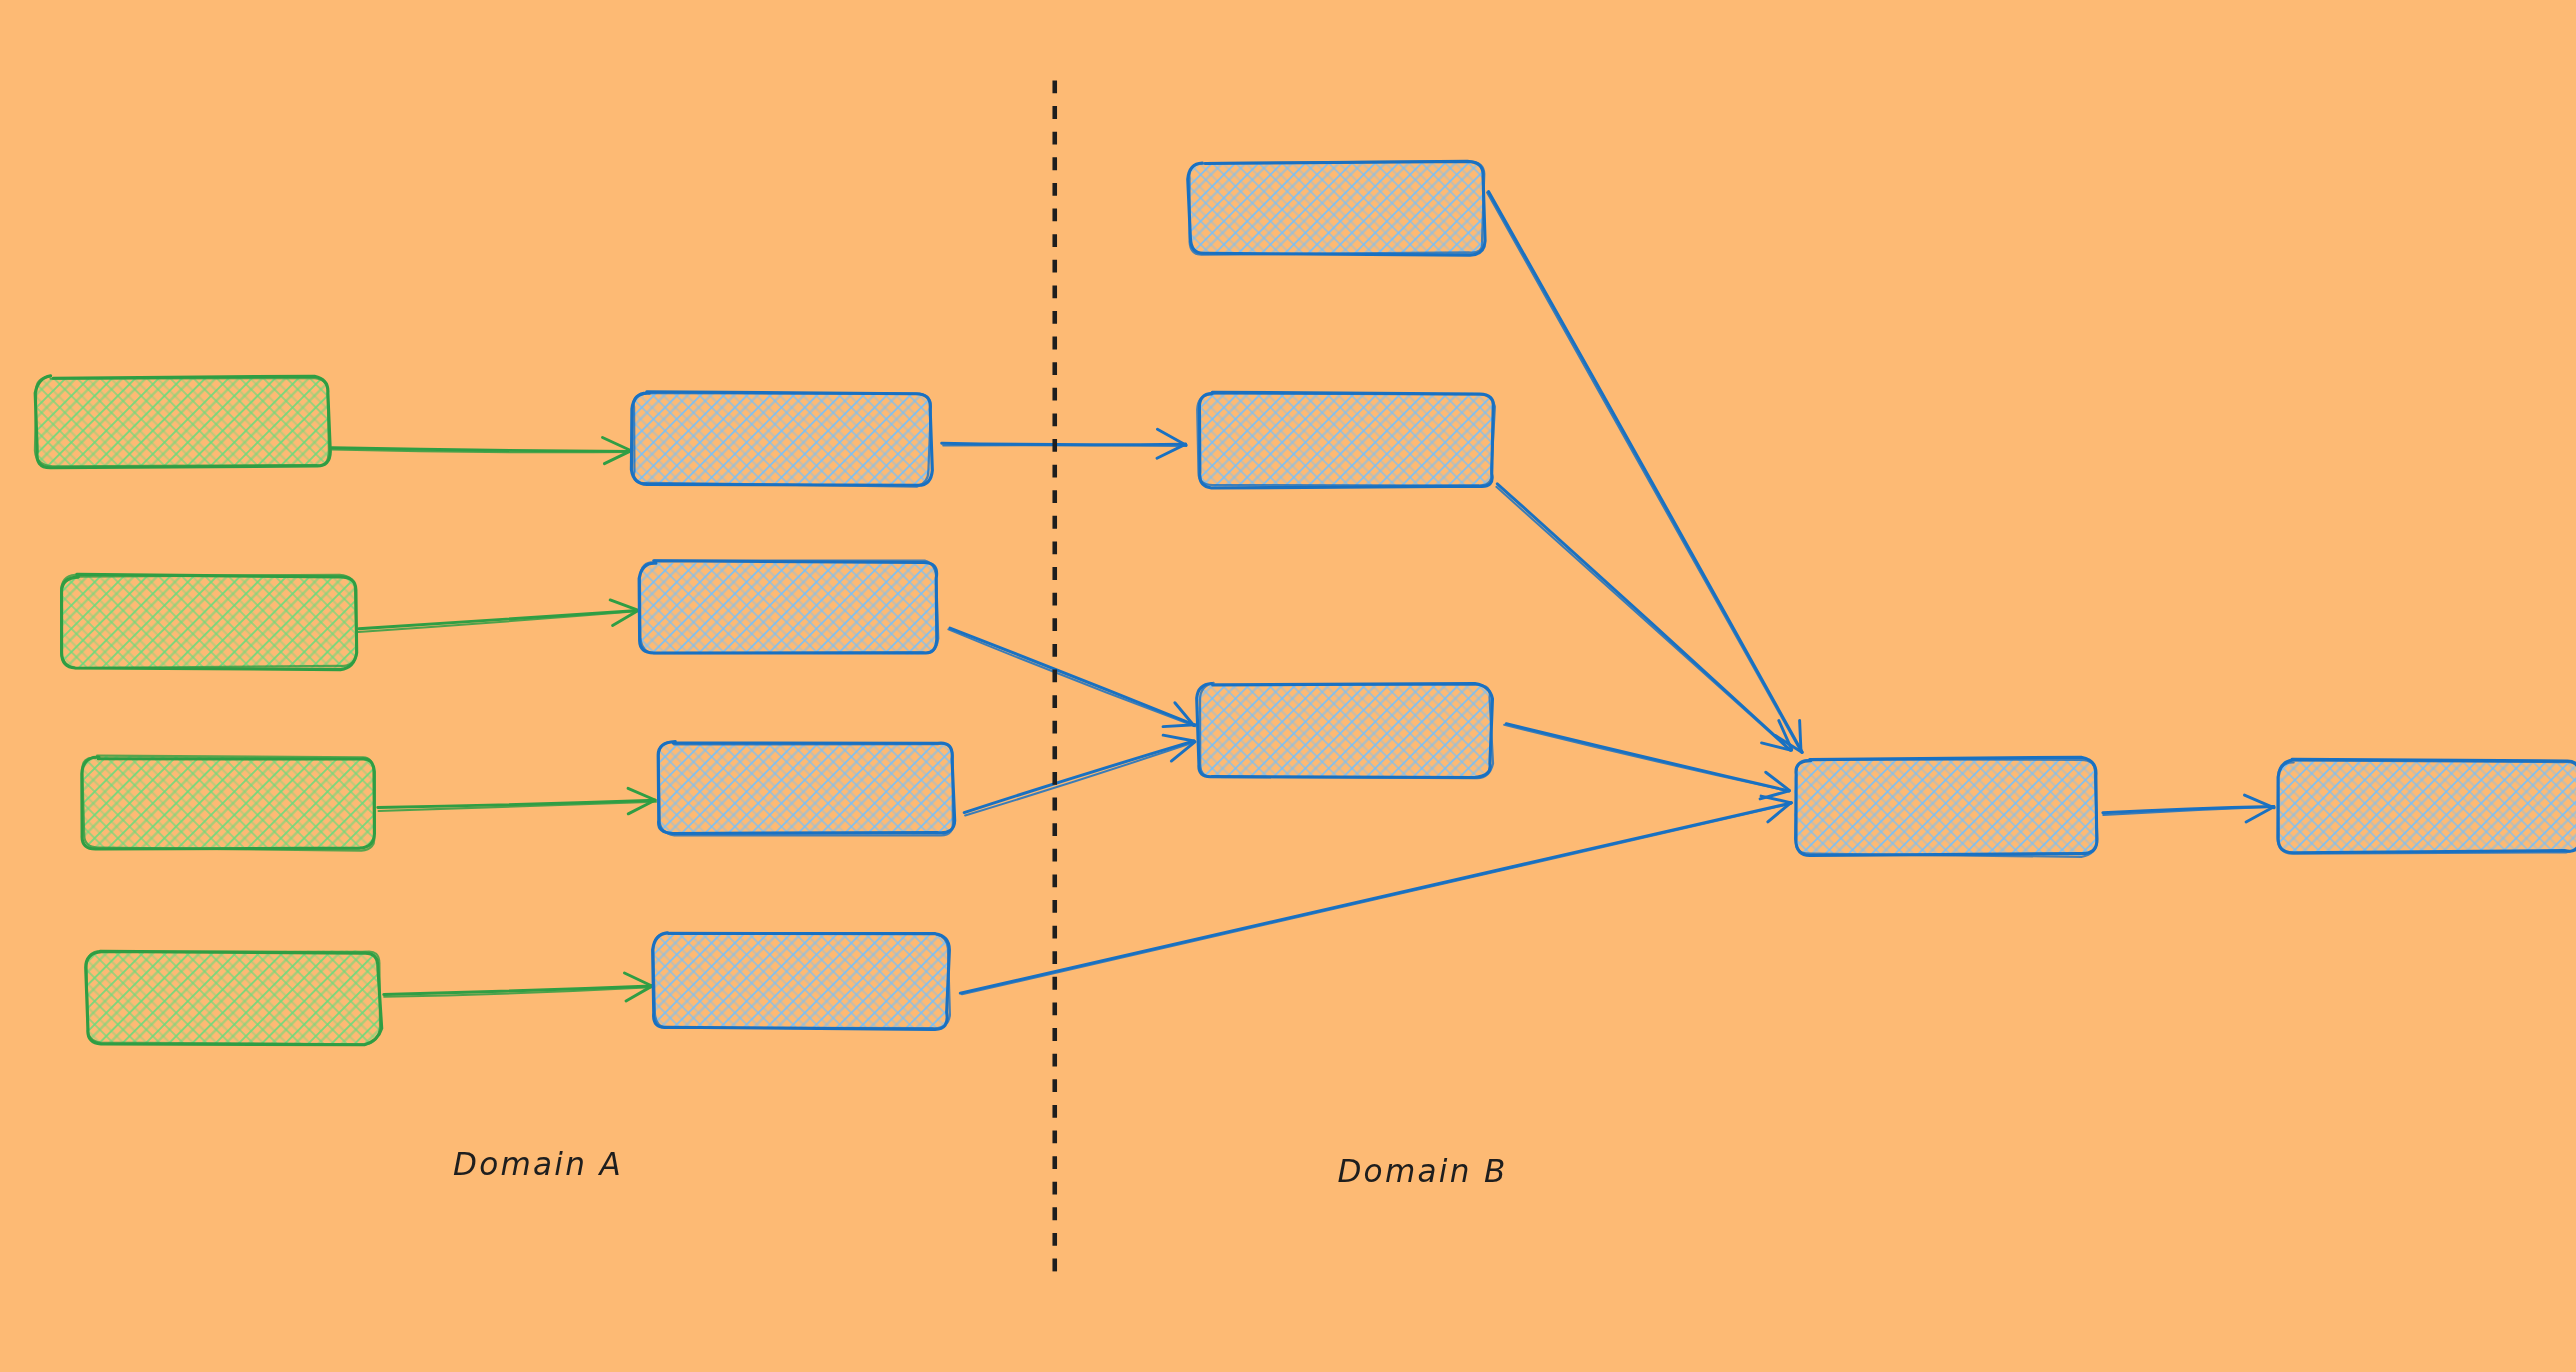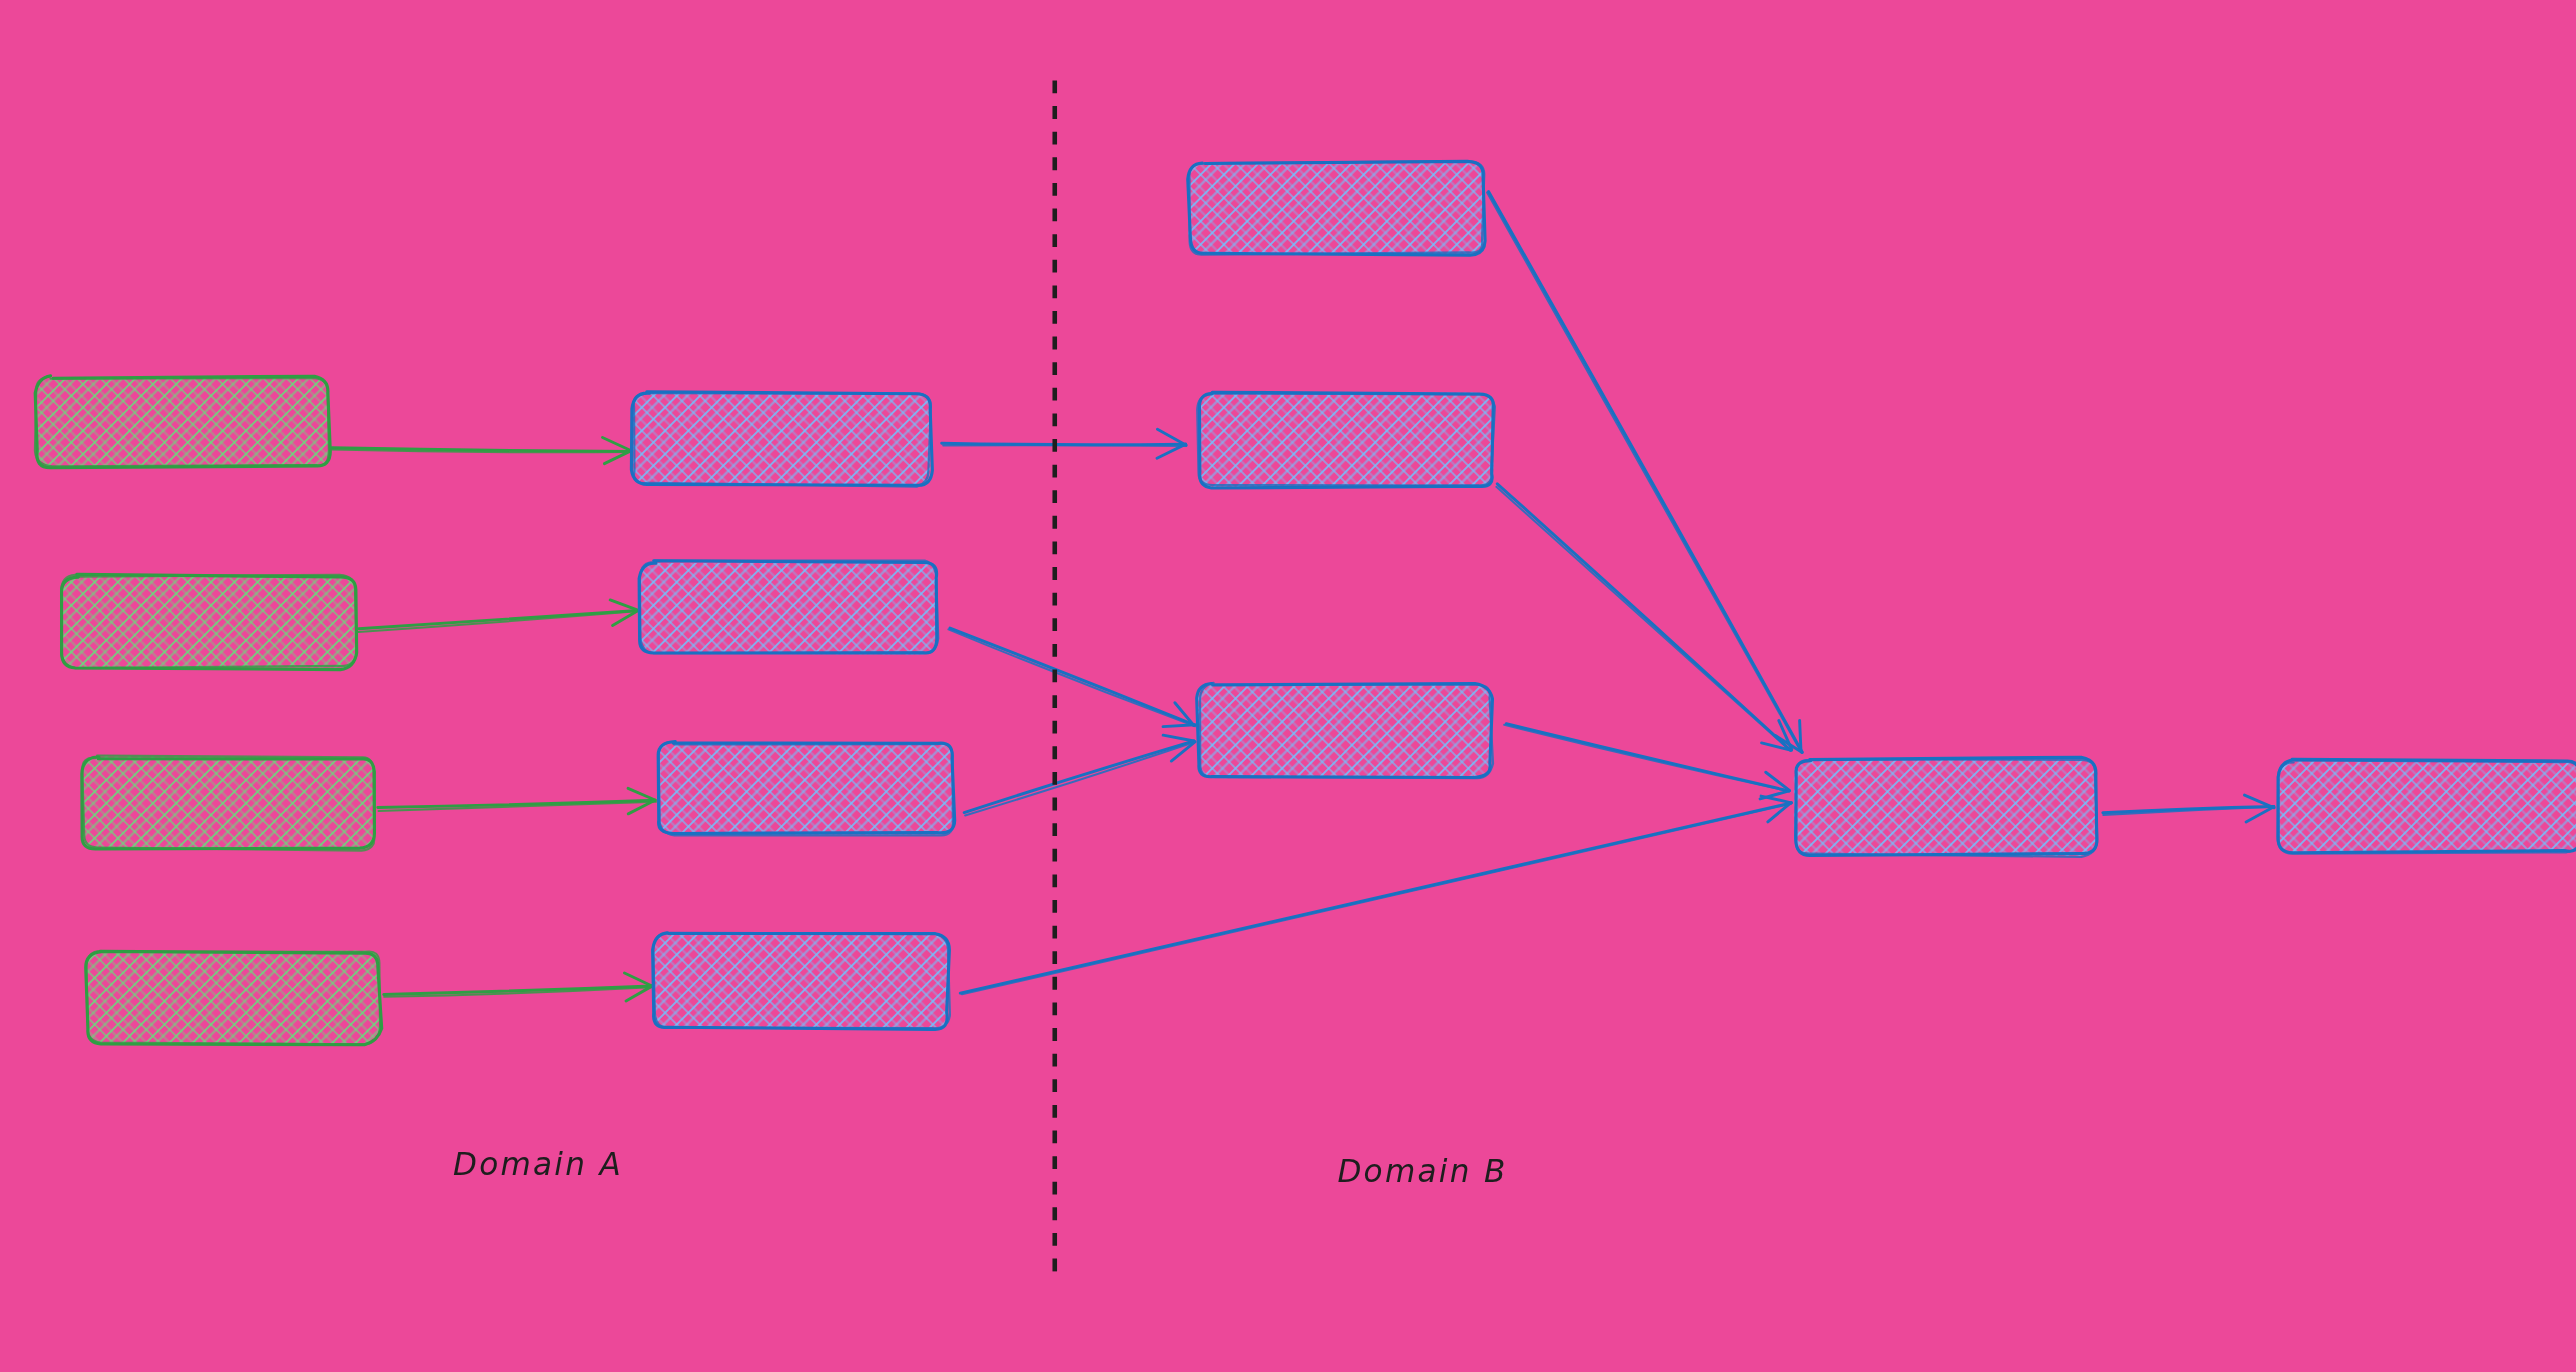--- a/index.html
+++ b/index.html
@@ -10,21 +10,21 @@
   body {
     width: 2576px;
     height: 1372px;
     overflow: hidden;
     font-family: "DejaVu Sans", sans-serif;
   }
   #canvas-root {
     position: relative;
     width: 2576px;
     height: 1372px;
-    background: #ec4899;
+    background: #fdba74;
   }
   svg#diagram {
     position: absolute;
     top: 0;
     left: 0;
     width: 2576px;
     height: 1372px;
     display: block;
   }
   .domain-label {

